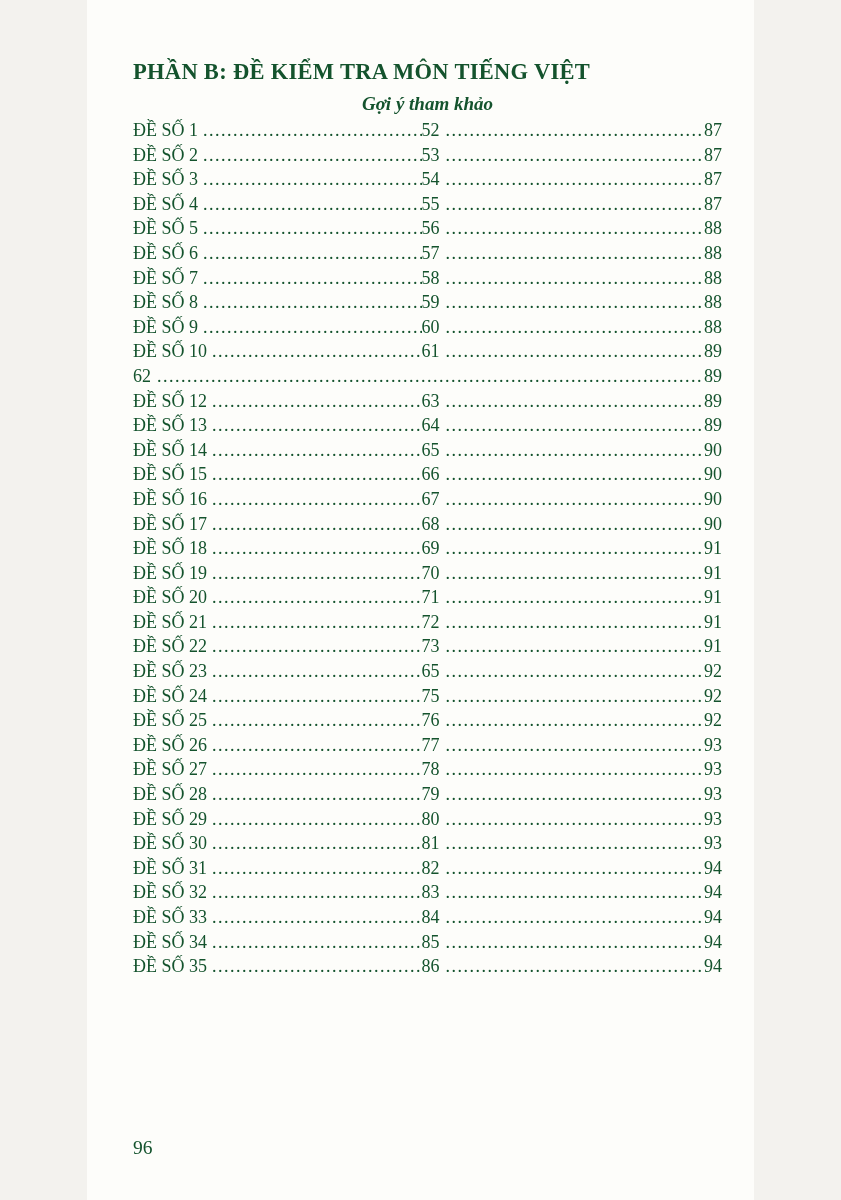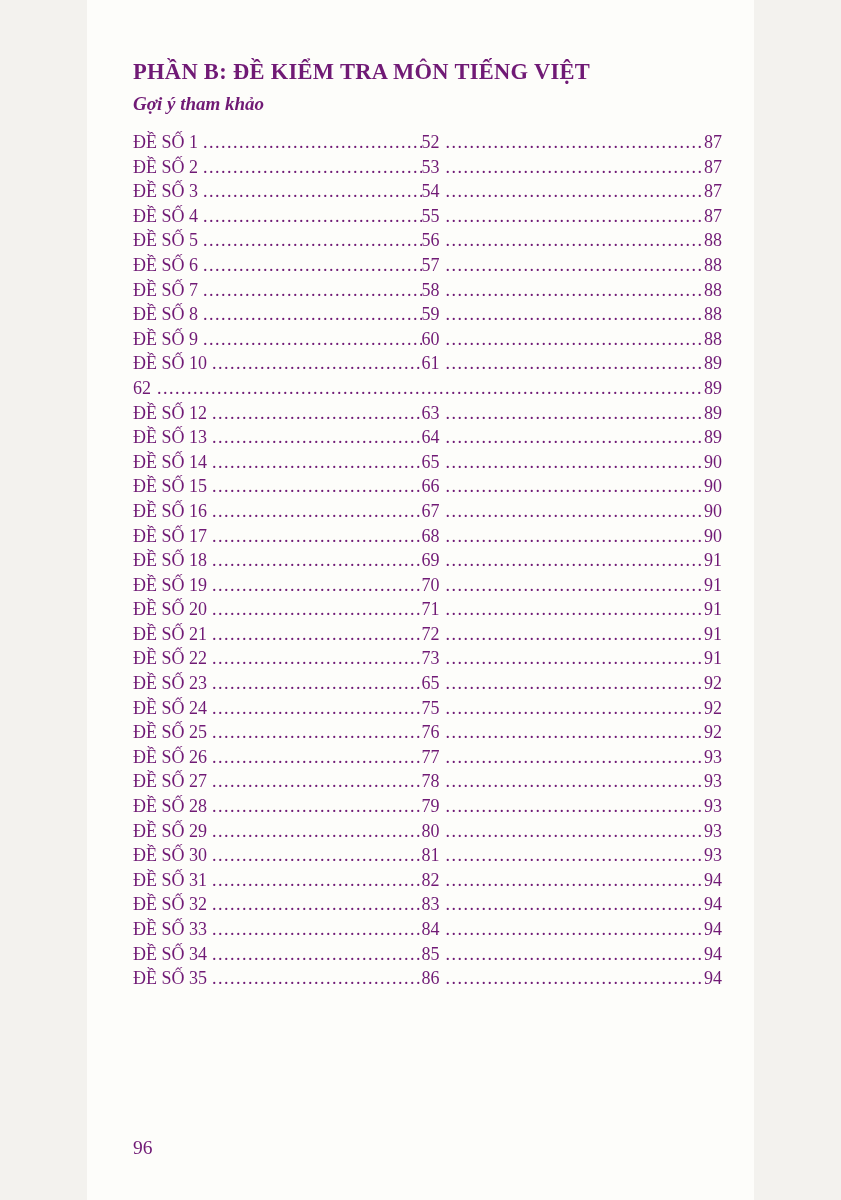--- a/index.html
+++ b/index.html
@@ -7,39 +7,39 @@
     padding: 0;
     background: #f3f2ee;
   }
   .page {
     position: relative;
     width: 667px;
     height: 1200px;
     margin: 0 auto;
     box-sizing: border-box;
     background: #fdfdfa;
-    color: #701a75;
+    color: #14532d;
     font-family: "Liberation Serif", "DejaVu Serif", serif;
     padding: 58px 32px 0 46px;
     overflow: hidden;
   }
   .heading {
     font-size: 22.5px;
     font-weight: bold;
     letter-spacing: 0.3px;
     margin: 0;
     line-height: 28px;
   }
   .ref-note {
-    text-align: left;
+    text-align: center;
     font-weight: bold;
     font-style: italic;
     font-size: 19px;
     line-height: 24px;
-    margin: 6px 0 14px 0;
+    margin: 6px 0 2px 0;
   }
   .toc-list {
     width: 100%;
   }
   .toc-row {
     display: flex;
     align-items: flex-start;
     font-size: 18px;
     line-height: 24.6px;
     height: 24.6px;

